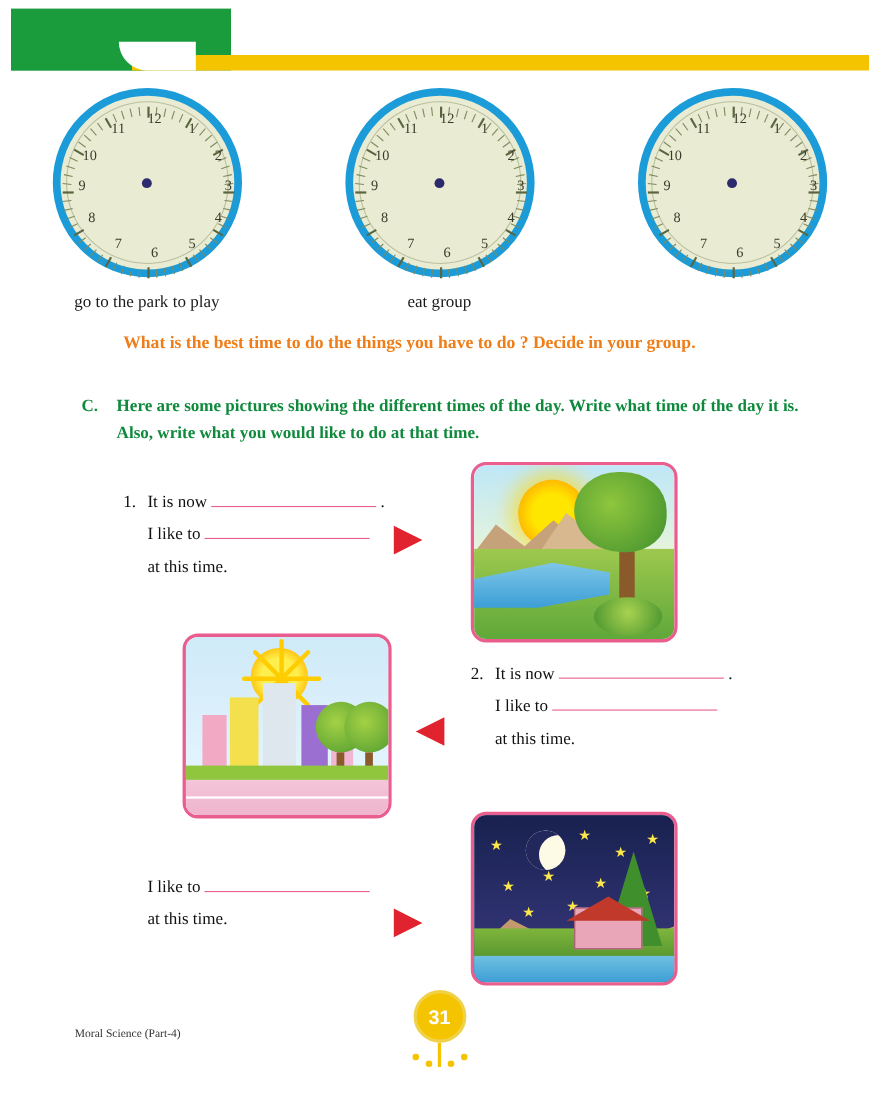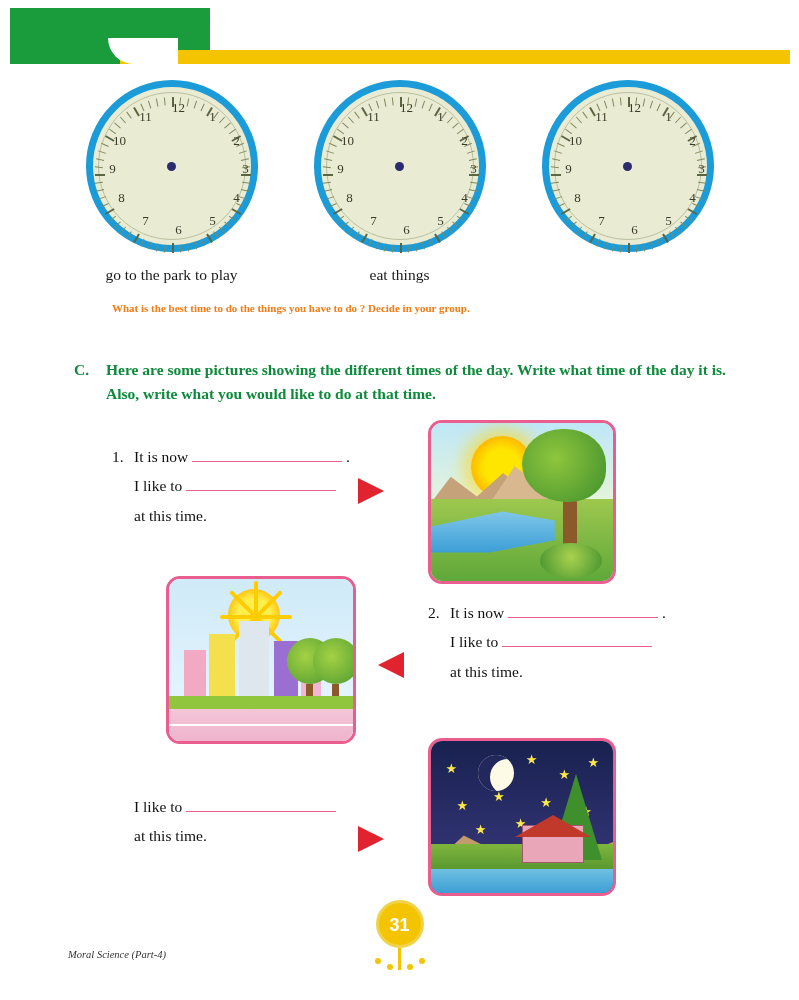--- a/index.html
+++ b/index.html
@@ -51,21 +51,21 @@
   }
 
   
   .clock-row {
     position: absolute;
     top: 80px;
     left: 0;
     width: 799px;
     display: flex;
     justify-content: center;
-    gap: 48px;
+    gap: 86px;
   }
   .clock-wrap { width: 180px; text-align: center; }
   .clock {
     width: 172px;
     height: 172px;
     border-radius: 50%;
     background: #e9ecd2;
     border: 7px solid #1b9bd8;
     position: relative;
     margin: 0 auto;
@@ -110,21 +110,21 @@
   }
 
   
   .prompt {
     position: absolute;
     left: 112px;
     top: 300px;
     width: 620px;
     color: #ef7d18;
     font-weight: bold;
-    font-size: 11px;
+    font-size: 16px;
     line-height: 1.5;
     text-align: justify;
   }
 
   
   .section-c {
     position: absolute;
     left: 74px;
     top: 358px;
     width: 660px;
@@ -225,24 +225,23 @@
 
   
   .arrow { position: absolute; width: 0; height: 0; }
   .arrow.right { border-top: 13px solid transparent; border-bottom: 13px solid transparent; border-left: 26px solid #e0232e; }
   .arrow.left  { border-top: 13px solid transparent; border-bottom: 13px solid transparent; border-right: 26px solid #e0232e; }
 
   
   .footer-text {
     position: absolute;
     left: 68px;
-    bottom: 40px;
+    bottom: 54px;
     font-size: 10.5px;
     color: #333;
-    font-style: italic;
   }
   .page-badge {
     position: absolute;
     left: 50%;
     bottom: 30px;
     transform: translateX(-50%);
     width: 68px;
     text-align: center;
   }
   .badge-circle {
@@ -425,21 +424,21 @@
       <span class="num" style="left:145px; top:75px;">3</span>
       <span class="num" style="left:136px; top:104px;">4</span>
       <span class="num" style="left:112px; top:127px;">5</span>
       <span class="num" style="left:78px; top:136px;">6</span>
       <span class="num" style="left:45px; top:127px;">7</span>
       <span class="num" style="left:21px; top:104px;">8</span>
       <span class="num" style="left:12px; top:75px;">9</span>
       <span class="num" style="left:19px; top:47px;">10</span>
       <span class="num" style="left:45px; top:23px;">11</span>
     </div>
-    <div class="clock-caption">eat things</div>
+    <div class="clock-caption">eat group</div>
   </div>
 
   <div class="clock-wrap">
     <div class="clock">
       <div class="tickring">
           <span class="tick major" style="transform: rotate(0deg);"></span>
           <span class="tick" style="transform: rotate(6deg);"></span>
           <span class="tick" style="transform: rotate(12deg);"></span>
           <span class="tick" style="transform: rotate(18deg);"></span>
           <span class="tick" style="transform: rotate(24deg);"></span>

